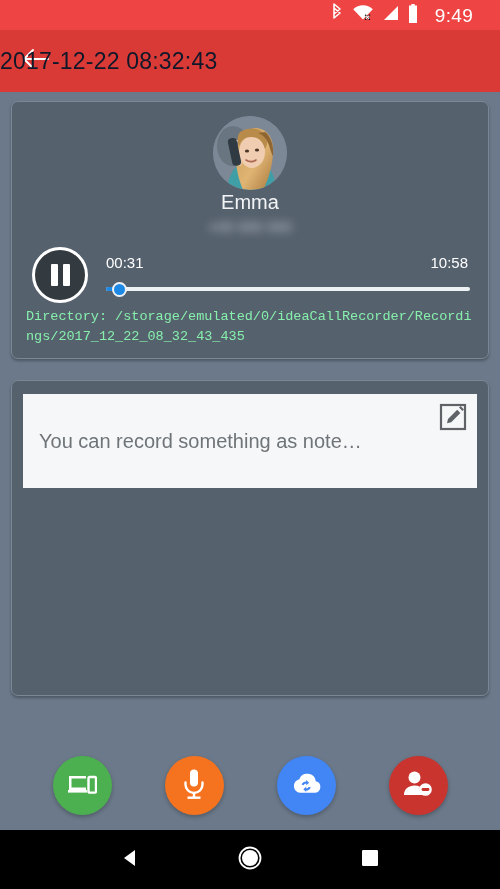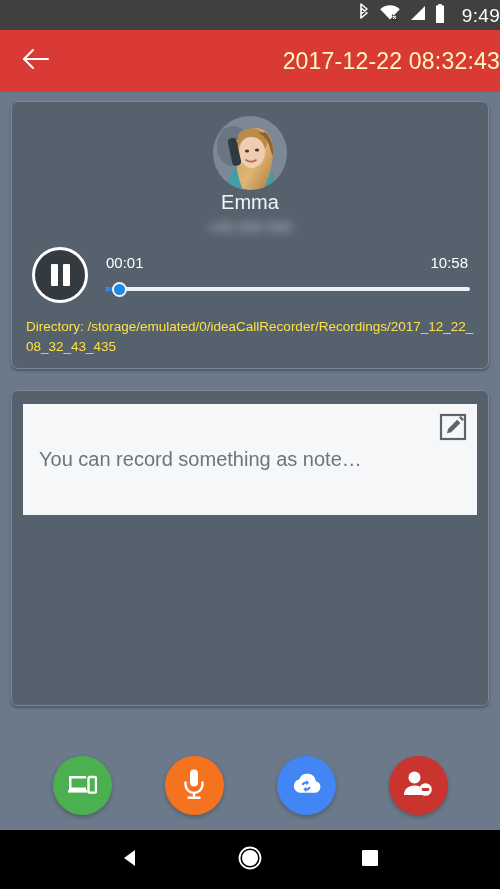--- a/index.html
+++ b/index.html
@@ -15,25 +15,25 @@
     position: relative;
     width: 500px; height: 889px;
     background: #6b798a;
     display: flex;
     flex-direction: column;
   }
 
   
   .statusbar {
     height: 30px;
-    background: #404040;
+    background: #ef4444;
     display: flex;
     align-items: center;
     justify-content: flex-end;
-    padding-right: 0;
+    padding-right: 27px;
     flex: 0 0 auto;
   }
   .status-icons { display: flex; align-items: center; gap: 8px; }
   .sb-icon { display: block; }
   .sb-clock {
     color: #fff;
     font-size: 19px;
     letter-spacing: .3px;
     margin-left: 9px;
     line-height: 1;
@@ -50,22 +50,22 @@
   }
   .back-btn {
     width: 56px; height: 56px;
     margin-left: 8px;
     display: flex; align-items: center; justify-content: center;
     cursor: pointer;
   }
   .appbar-title {
     position: absolute;
     left: 0; right: 0;
-    text-align: right;
-    color: #fef9c3;
+    text-align: left;
+    color: #0f172a;
     font-size: 23px;
     letter-spacing: .2px;
     pointer-events: none;
   }
 
   
   .content {
     flex: 1 1 auto;
     position: relative;
     padding: 9px 11px 0 11px;
@@ -170,37 +170,38 @@
     position: absolute;
     left: 6px;
     width: 15px; height: 15px;
     border-radius: 50%;
     background: #1e88e5;
     border: 2px solid #eef1f4;
     cursor: pointer;
   }
 
   .directory {
-    color: #fde047;
+    color: #86efac;
     font-size: 13.5px;
     line-height: 1.45;
-    margin-top: 14px;
+    margin-top: 4px;
     word-break: break-all;
+    font-family: Liberation Mono, monospace;
   }
 
   
   .note-card {
     margin-top: 21px;
     height: 316px;
     padding: 13px 11px;
   }
   .note-input {
     position: relative;
     background: #f5f7f9;
-    height: 111px;
+    height: 94px;
     padding: 0 16px;
     display: flex;
     align-items: center;
     cursor: text;
   }
   .note-placeholder {
     color: #6f7478;
     font-size: 20px;
   }
   .edit-icon {
@@ -334,21 +335,21 @@
       <div class="contact-name">Emma</div>
       <div class="contact-number">+00 000 000</div>
 
       <div class="player-row">
         <div class="play-btn">
           <span class="pause-bar"></span>
           <span class="pause-bar"></span>
         </div>
         <div class="seek-area">
           <div class="time-row">
-            <span>00:01</span>
+            <span>00:31</span>
             <span>10:58</span>
           </div>
           <div class="seek-track">
             <div class="seek-bg"></div>
             <div class="seek-fill"></div>
             <div class="seek-thumb"></div>
           </div>
         </div>
       </div>
 

